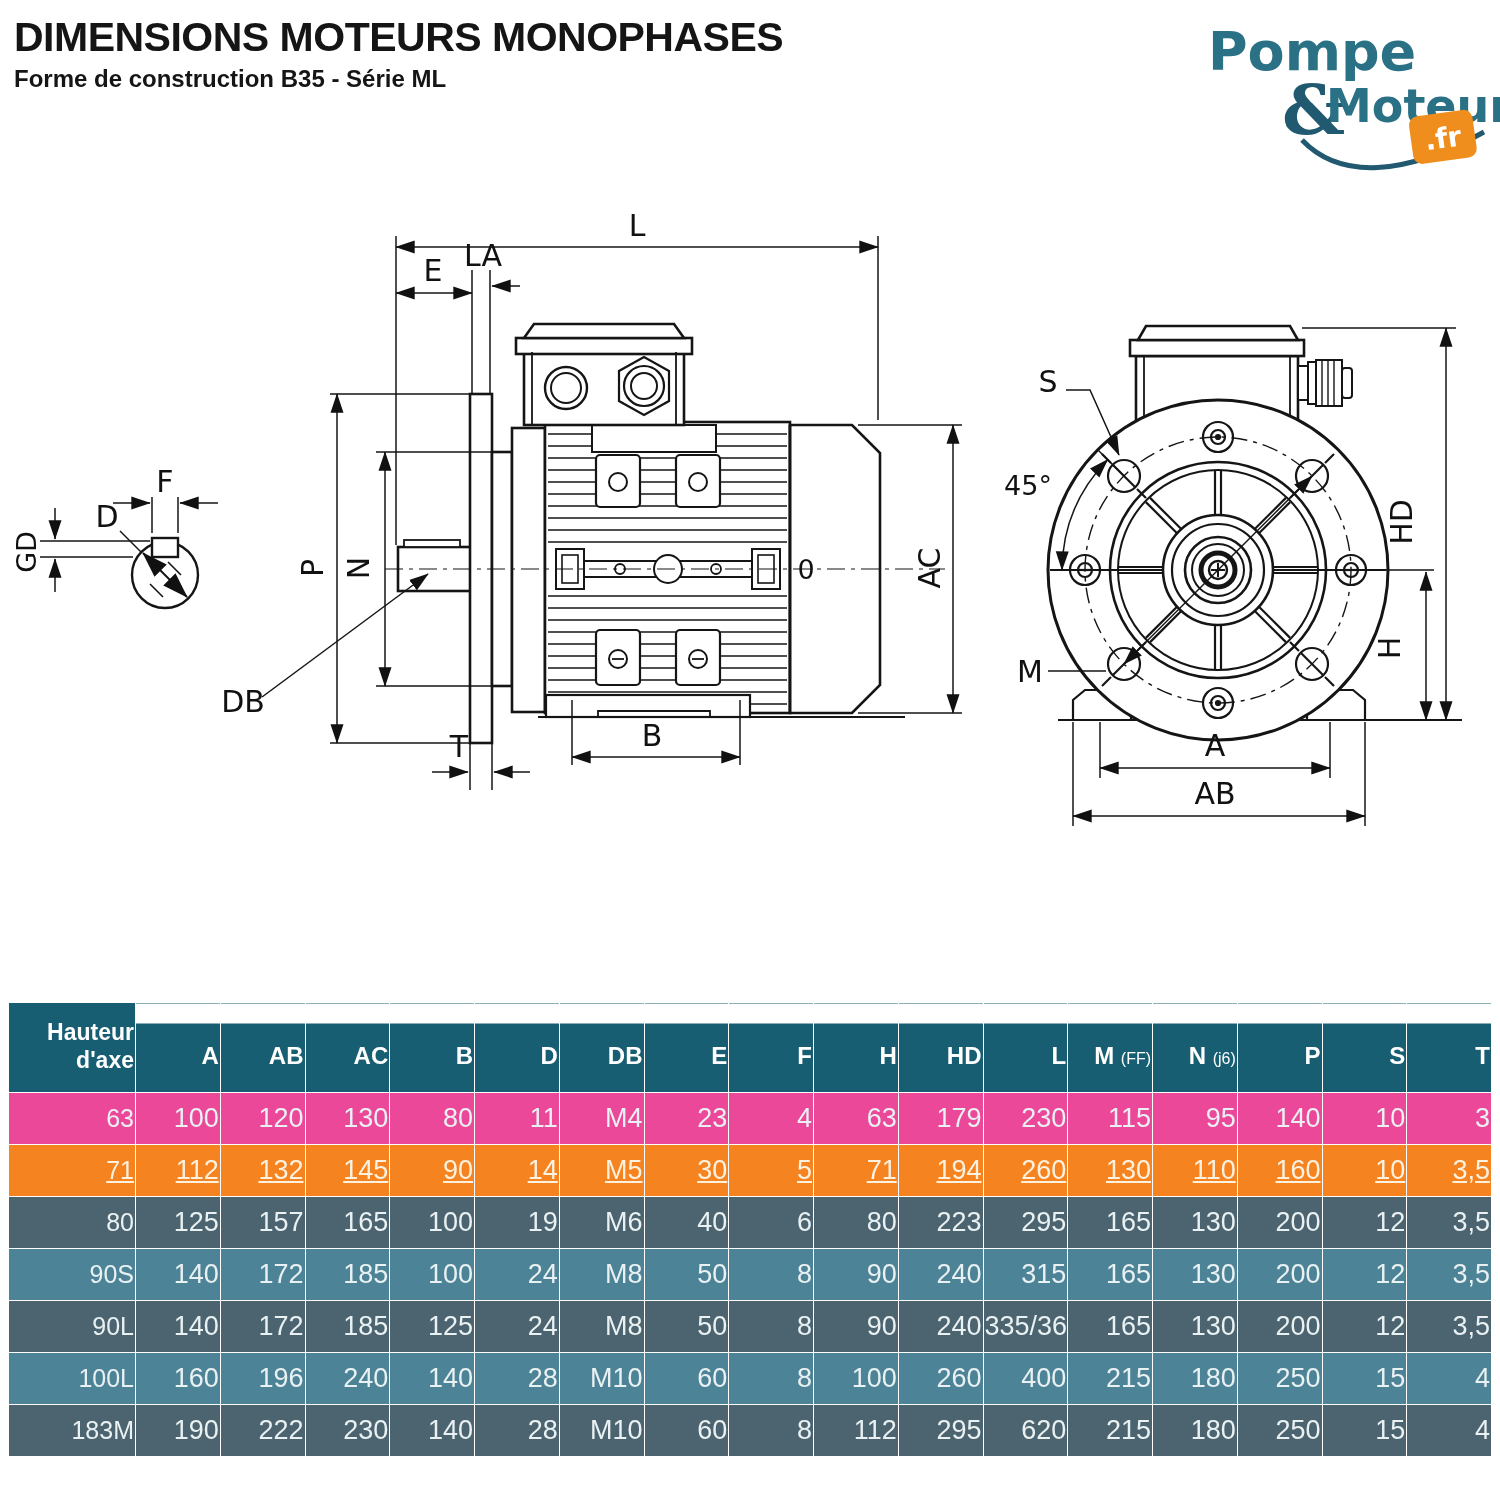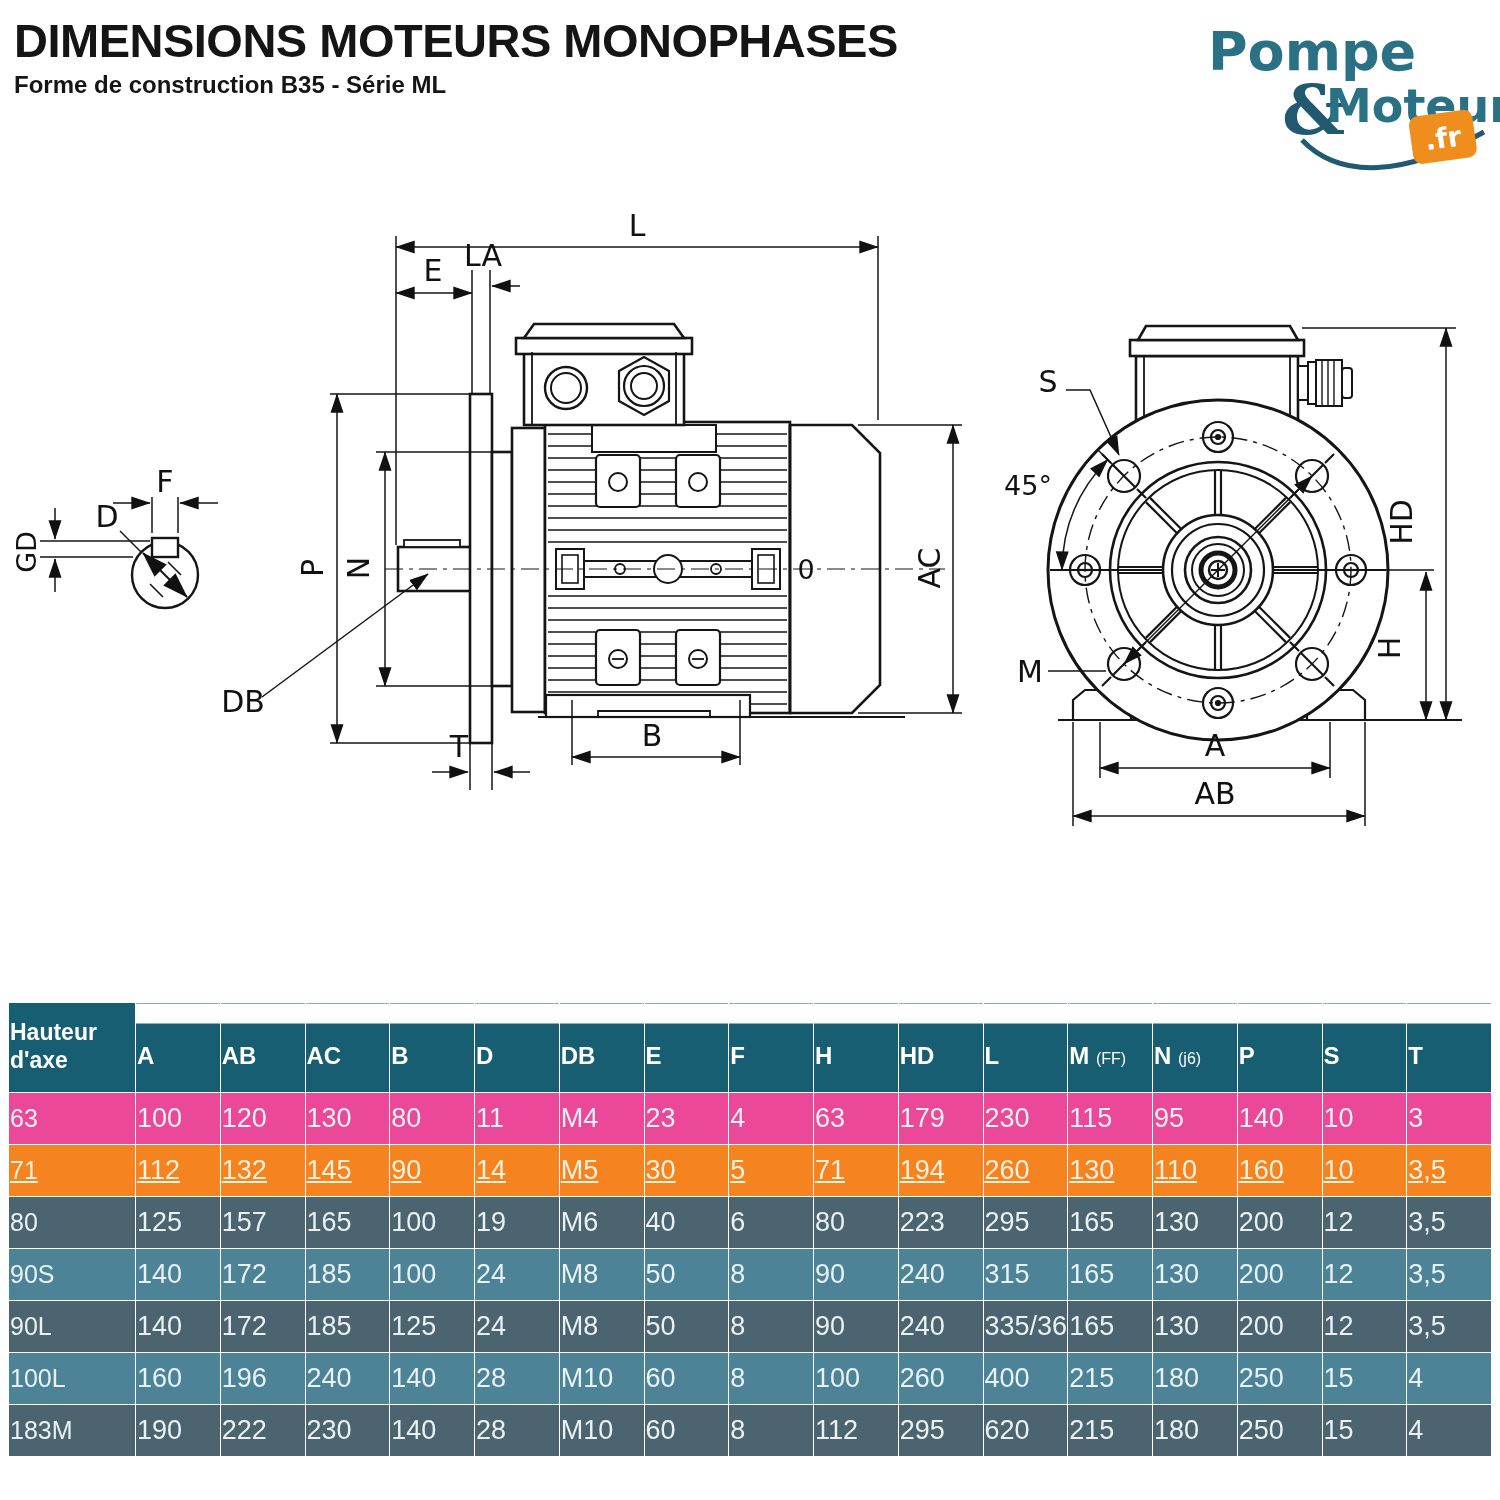--- a/index.html
+++ b/index.html
@@ -1,29 +1,29 @@
 <!DOCTYPE html>
 <html><head>
 <meta charset="utf-8">
 <style>
   html,body{margin:0;padding:0;background:#fff;}
   .page{position:relative;width:1500px;height:1500px;background:#fff;overflow:hidden;
         font-family:"Liberation Sans",sans-serif;color:#111;}
   
   .titleblock{position:absolute;left:14px;top:16px;}
-  .title{font-size:47px;font-weight:800;letter-spacing:-.5px;line-height:1.05;color:#151515;text-align:center;}
+  .title{font-size:41px;font-weight:800;letter-spacing:-.5px;line-height:1.05;color:#151515;text-align:center;}
   .subtitle{font-size:24px;font-weight:700;color:#151515;margin-top:6px;}
   .logo{position:absolute;left:1190px;top:10px;width:310px;height:175px;}
   
   .drawing{position:absolute;left:0;top:0;width:1500px;height:1500px;}
   text.dim{font-family:"DejaVu Sans",sans-serif;font-size:30px;fill:#111;}
   text.dim-small{font-family:"DejaVu Sans",sans-serif;font-size:27px;fill:#111;}
   
   table.dim-table{position:absolute;left:8px;top:1002px;width:1484px;border-collapse:collapse;
-      table-layout:fixed;text-align:left;}
+      table-layout:fixed;text-align:right;}
   .dim-table th,.dim-table td{border:1.5px solid #fff;overflow:hidden;}
   .dim-table th{color:#fff;font-weight:700;font-size:24px;height:70px;vertical-align:middle;
       background:linear-gradient(#fff 0 20px,#175e72 20px);padding-top:18px;}
   .dim-table th .suffix{font-weight:400;font-size:16px;}
   .dim-table th.corner{background:#175e72;padding-top:0;width:124px;font-size:23px;line-height:1.2;}
   .dim-table td{height:49px;font-size:27px;font-weight:400;color:#e9f1f3;}
   .dim-table td.first{font-size:25px;}
   tr.shade-gray td{background:#ec4899;}
   tr.shade-dark td{background:#4b646f;}
   tr.shade-teal td{background:#4c8396;}

